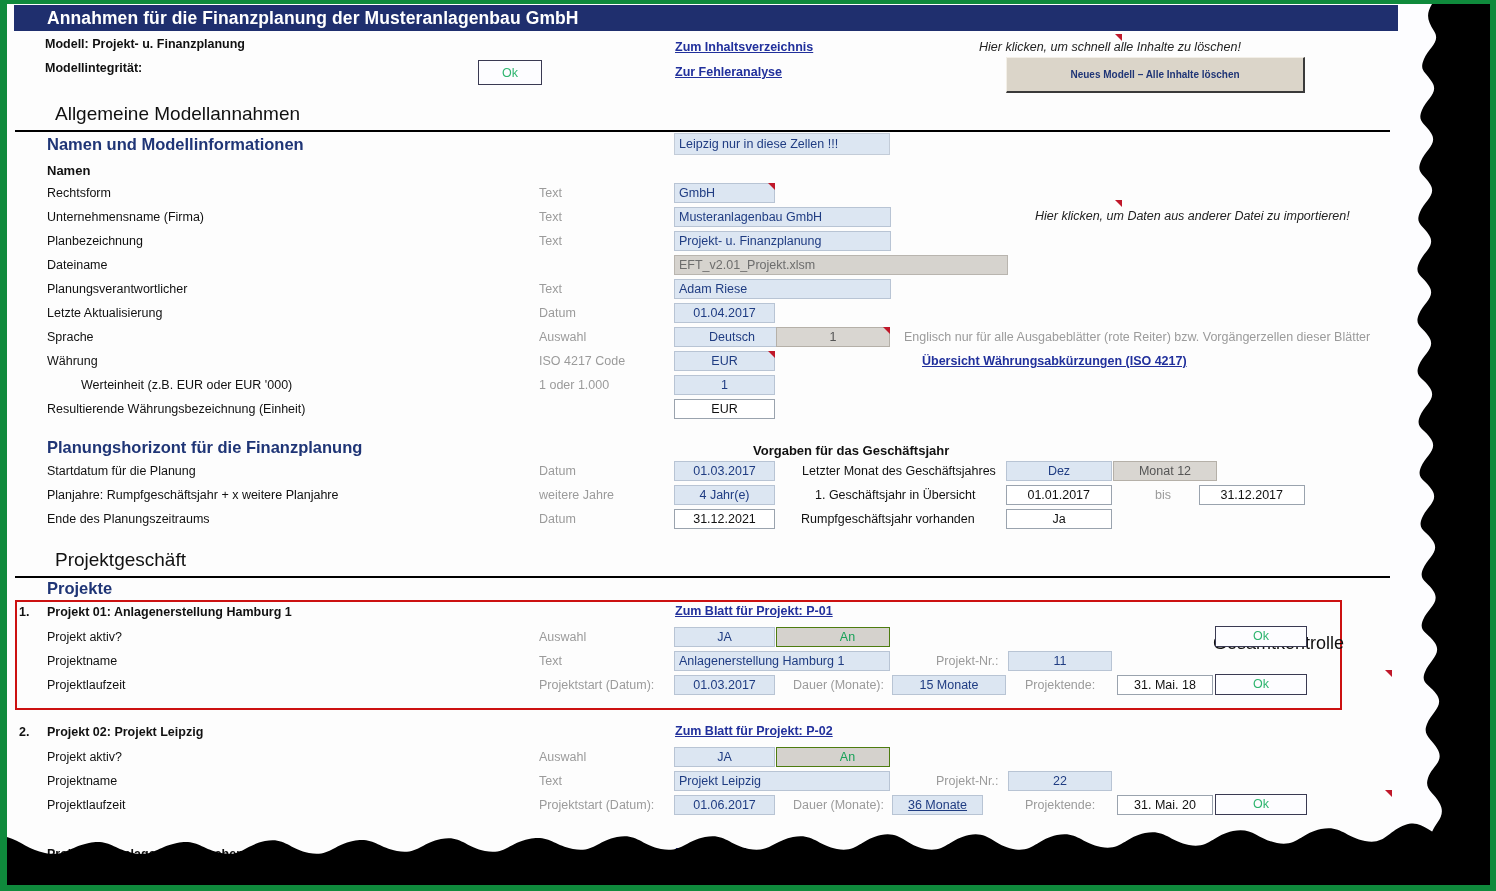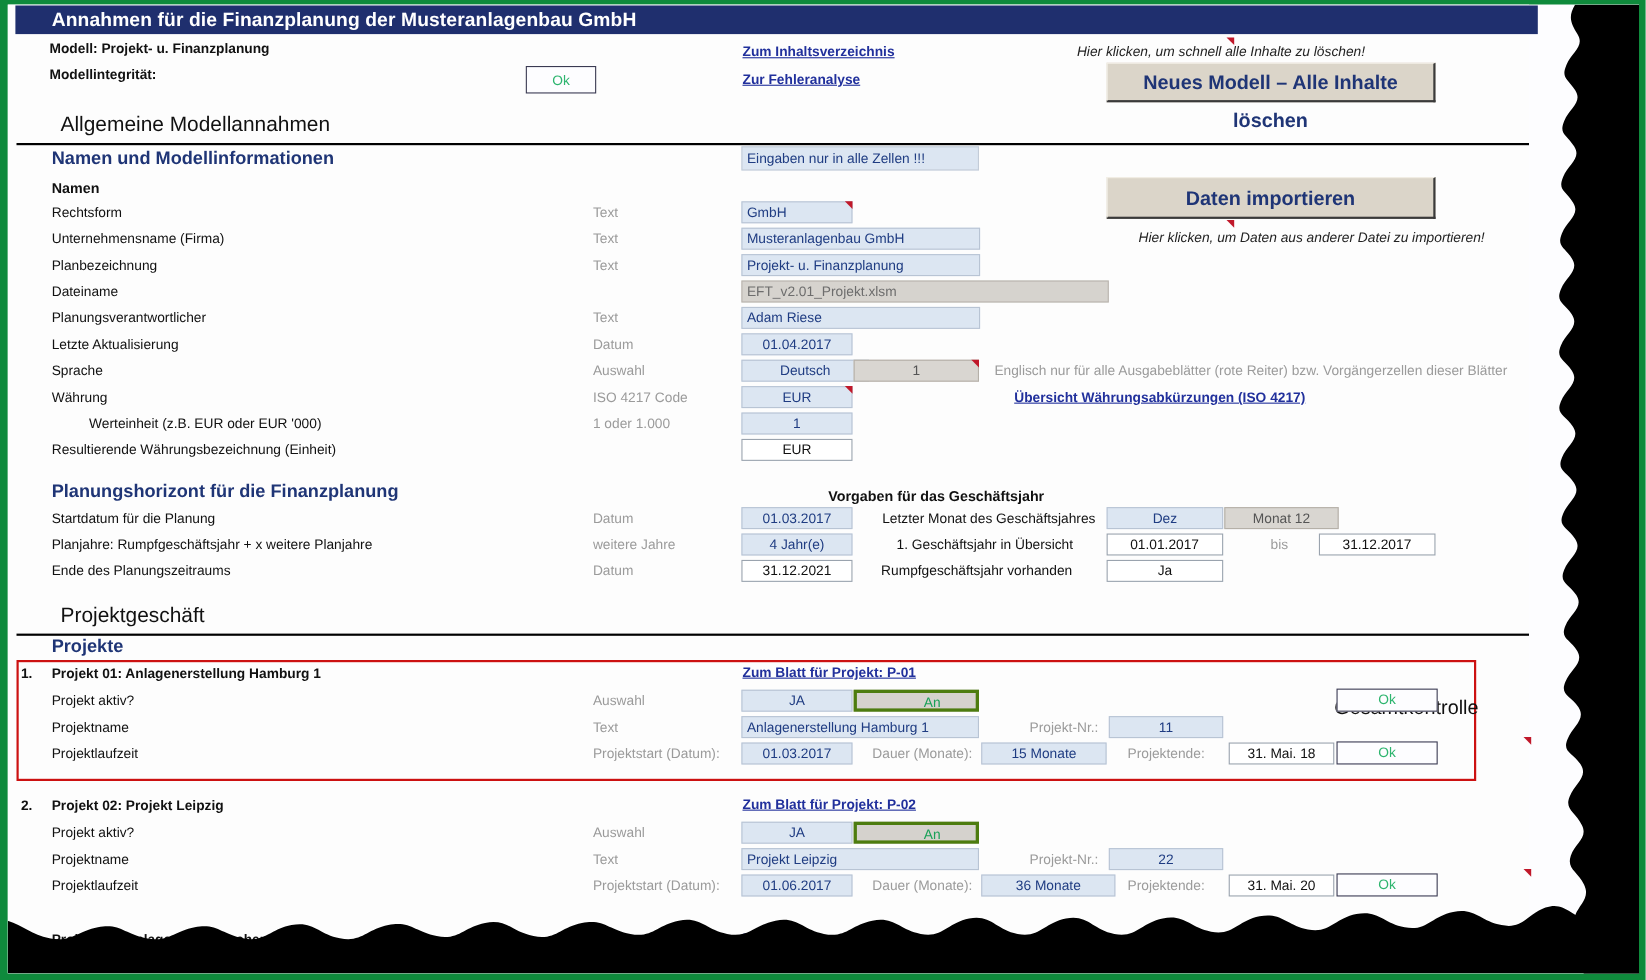--- a/index.html
+++ b/index.html
@@ -52,35 +52,35 @@
     border:1px solid #b8c4d4;
     background:#dce6f2;color:#1f3c82;
     padding:0 4px;white-space:nowrap;overflow:hidden;
   }
   .cell.c{text-align:center;}
   .cell.r{text-align:right;padding-right:21px;}
   .cell.l{text-align:left;}
   .cell.grey{background:#d9d6d1;color:#555;border:1px solid #b5b0a8;}
   .cell.greyb{background:#d6d3ce;color:#6d6d6d;border:1px solid #b9b5af;}
   .cell.white{background:#ffffff;color:#111;border:1px solid #9aa3ae;}
-  .cell.an{background:#d5d2cd;color:#19a158;border:3px solid #4d7c0f;text-align:center;padding-left:33px;}
+  .cell.an{background:#d5d2cd;color:#19a158;border:1px solid #4d7c0f;text-align:center;padding-left:33px;}
   .cell.note{background:#dce6f2;color:#1f3c82;border:1px solid #c3ccd8;}
   .flag{position:absolute;width:0;height:0;border-top:7px solid #c0182a;border-left:7px solid transparent;}
 
   .okbox{
     position:absolute;box-sizing:border-box;
     border:1px solid #3a3a52;background:#fdfdff;color:#2eb56f;
     font-size:12.5px;text-align:center;line-height:24px;
   }
   .btn{
     position:absolute;box-sizing:border-box;
     background:#dbd5c9;
     border-top:1px solid #f3efe7;border-left:1px solid #f3efe7;
     border-right:2px solid #3a3a3a;border-bottom:2px solid #3a3a3a;
-    color:#1f3576;font-weight:bold;font-size:18px;
+    color:#1f3576;font-weight:bold;font-size:10px;
     text-align:center;cursor:pointer;
   }
   .redbox{
     position:absolute;box-sizing:border-box;
     border:2px solid #cc1111;
   }
   
   .tear-right{position:absolute;right:0;top:0;width:120px;height:891px;pointer-events:none;}
   .tear-bottom{position:absolute;left:0;bottom:0;width:1496px;height:90px;pointer-events:none;}
 </style>
@@ -102,23 +102,22 @@
     <div class="ital" style="left:972px;top:36px;">Hier klicken, um schnell alle Inhalte zu löschen!</div>
     <div class="flag" style="left:1108px;top:30px;"></div>
     <div class="btn" style="left:999px;top:53px;width:299px;height:36px;line-height:34px;">Neues Modell – Alle Inhalte löschen</div>
 
     <div class="h1" style="left:48px;top:99px;">Allgemeine Modellannahmen</div>
     <div class="hr" style="left:8px;top:126px;width:1375px;"></div>
 
     <div class="h2" style="left:40px;top:131px;">Namen und Modellinformationen</div>
     <div class="h3" style="left:40px;top:159px;">Namen</div>
 
-    <div class="cell note" style="left:667px;top:129px;width:216px;height:22px;line-height:20px;">Eingaben nur in alle Zellen !!!</div>
-
-    <div class="btn" style="left:999px;top:157px;width:299px;height:38px;line-height:36px;">Daten importieren</div>
+    <div class="cell note" style="left:667px;top:129px;width:216px;height:22px;line-height:20px;">Leipzig nur in diese Zellen !!!</div>
+
     <div class="flag" style="left:1108px;top:196px;"></div>
     <div class="ital" style="left:1028px;top:205px;">Hier klicken, um Daten aus anderer Datei zu importieren!</div>
 
     <div class="lbl" style="left:40px;top:182px;">Rechtsform</div>
     <div class="sub" style="left:532px;top:182px;">Text</div>
     <div class="cell l" style="left:667px;top:179px;width:101px;">GmbH</div>
     <div class="flag" style="left:761px;top:179px;"></div>
 
     <div class="lbl" style="left:40px;top:206px;">Unternehmensname (Firma)</div>
     <div class="sub" style="left:532px;top:206px;">Text</div>
@@ -232,21 +231,21 @@
     <div class="lbl" style="left:40px;top:770px;">Projektname</div>
     <div class="sub" style="left:532px;top:770px;">Text</div>
     <div class="cell l" style="left:667px;top:767px;width:216px;">Projekt Leipzig</div>
     <div class="sub" style="left:929px;top:770px;">Projekt-Nr.:</div>
     <div class="cell c" style="left:1001px;top:767px;width:104px;">22</div>
 
     <div class="lbl" style="left:40px;top:794px;">Projektlaufzeit</div>
     <div class="sub" style="left:532px;top:794px;">Projektstart (Datum):</div>
     <div class="cell c" style="left:667px;top:791px;width:101px;">01.06.2017</div>
     <div class="sub" style="left:786px;top:794px;">Dauer (Monate):</div>
-    <div class="cell c" style="left:885px;top:791px;width:122px;">36 Monate</div>
+    <div class="cell c" style="left:885px;top:791px;width:91px;text-decoration:underline;">36 Monate</div>
     <div class="sub" style="left:1018px;top:794px;">Projektende:</div>
     <div class="cell c white" style="left:1110px;top:791px;width:96px;">31. Mai. 20</div>
     <div class="okbox" style="left:1208px;top:790px;width:92px;height:21px;line-height:19px;">Ok</div>
     <div class="flag" style="left:1378px;top:786px;"></div>
 
     <div class="lbl b" style="left:12px;top:843px;">3.</div>
     <div class="lbl b" style="left:40px;top:843px;">Projekt 03: Anlagenbau München</div>
     <div class="link" style="left:668px;top:842px;">Zum Blatt für</div>
   </div>
 

